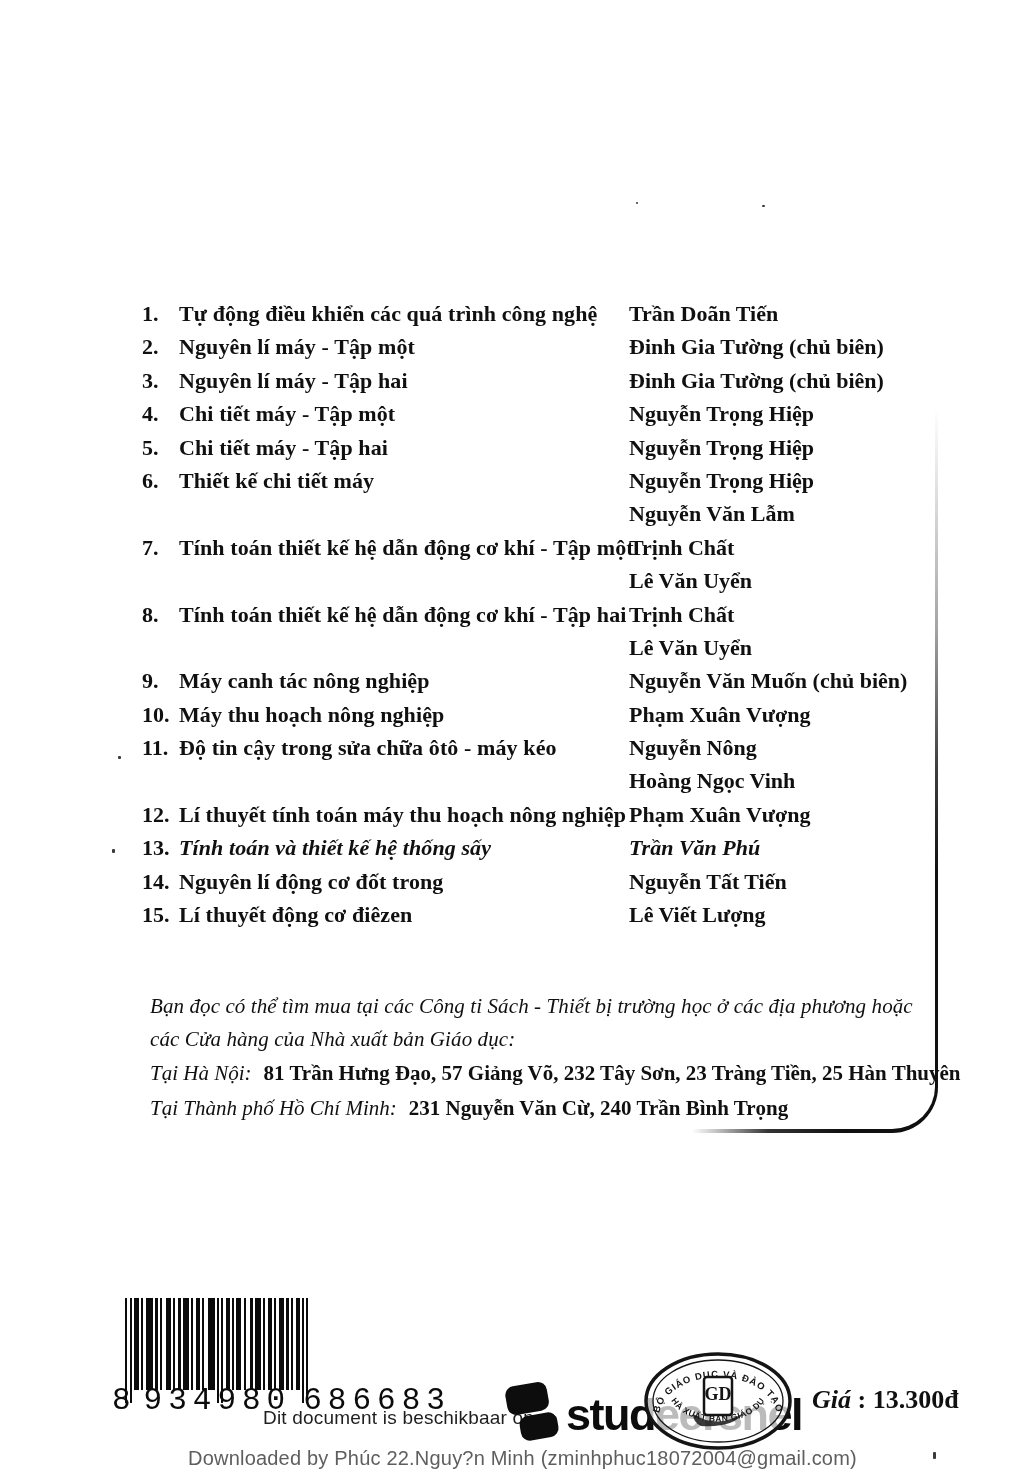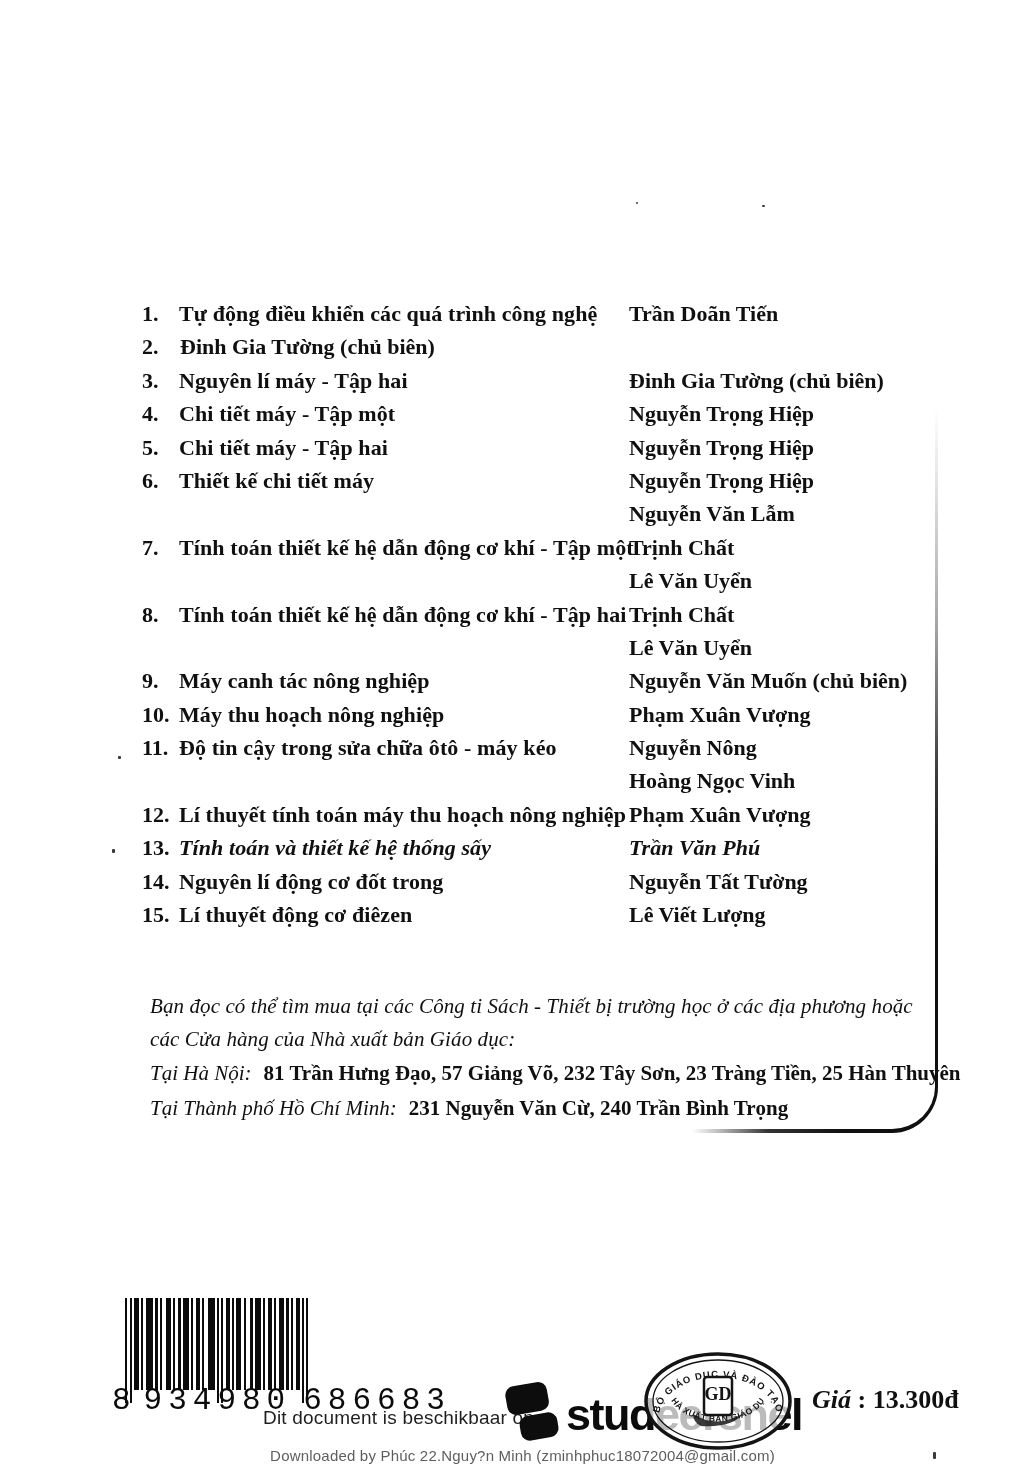--- a/index.html
+++ b/index.html
@@ -88,38 +88,39 @@
   }
   .stamp{position:absolute;left:643px;top:1350px;}
   .price{
     position:absolute;left:812px;top:1385px;
     font-size:26px;font-weight:bold;white-space:nowrap;
   }
   .price .gia{font-style:italic;margin-top:33px;}
   .downloaded{
     position:absolute;left:16px;right:0;top:1447px;text-align:center;
     font-family:"Liberation Sans","DejaVu Sans",sans-serif;
-    font-size:15px;color:#5e5e5e;letter-spacing:.2px;
+    font-size:20px;color:#5e5e5e;letter-spacing:.2px;
   }
   
   .speck{position:absolute;background:#3a3a3a;border-radius:1px;}
 </style>
 </head>
 <body>
 
 <div class="page">
 
   <div class="book-list" id="book-list">
       <div class="book-row">
         <span class="num">1.</span>
         <span class="title">Tự động điều khiển các quá trình công nghệ</span>
         <span class="author">Trần Doãn Tiến</span>
       </div>
       <div class="book-row">
         <span class="num">2.</span>
+        <span class="title">Nguyên lí máy - Tập một</span>
         <span class="author">Đinh Gia Tường (chủ biên)</span>
       </div>
       <div class="book-row">
         <span class="num">3.</span>
         <span class="title">Nguyên lí máy - Tập hai</span>
         <span class="author">Đinh Gia Tường (chủ biên)</span>
       </div>
       <div class="book-row">
         <span class="num">4.</span>
         <span class="title">Chi tiết máy - Tập một</span>
@@ -186,21 +187,21 @@
         <span class="author">Phạm Xuân Vượng</span>
       </div>
       <div class="book-row it">
         <span class="num">13.</span>
         <span class="title">Tính toán và thiết kế hệ thống sấy</span>
         <span class="author">Trần Văn Phú</span>
       </div>
       <div class="book-row">
         <span class="num">14.</span>
         <span class="title">Nguyên lí động cơ đốt trong</span>
-        <span class="author">Nguyễn Tất Tường</span>
+        <span class="author">Nguyễn Tất Tiến</span>
       </div>
       <div class="book-row">
         <span class="num">15.</span>
         <span class="title">Lí thuyết động cơ điêzen</span>
         <span class="author">Lê Viết Lượng</span>
       </div>
     </div>
 
   <div class="border-vert"></div>
   <div class="border-corner"></div>

